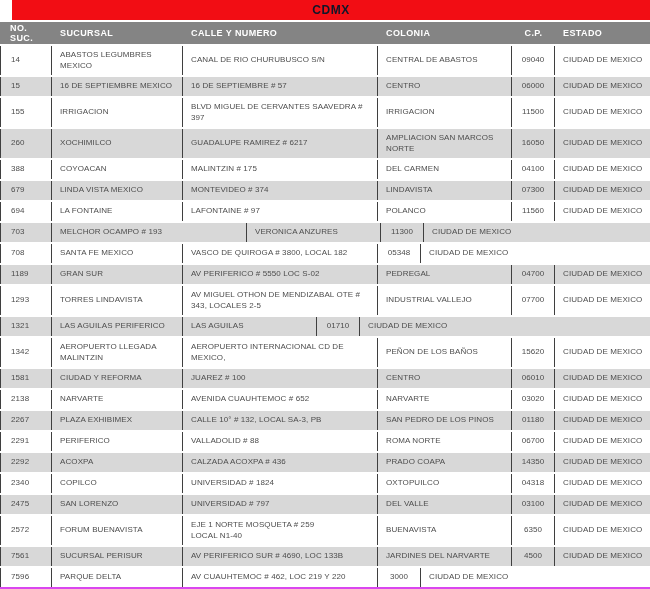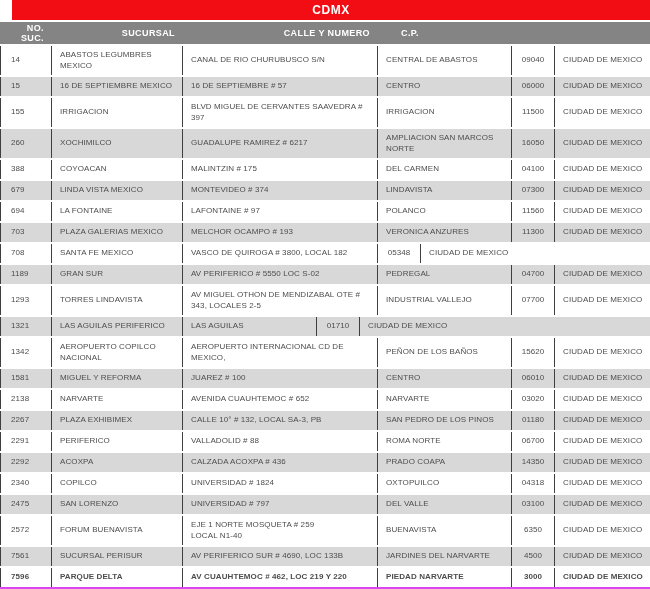--- a/index.html
+++ b/index.html
@@ -9,21 +9,21 @@
     font-family: "Liberation Sans", sans-serif;
     -webkit-font-smoothing: antialiased;
   }
   .branch-table {
     width: 650px;
   }
   
   .title-bar {
     height: 20px;
     background: #f20d14;
-    color: #ffffff;
+    color: #0f172a;
     font-size: 12px;
     font-weight: bold;
     letter-spacing: 0.6px;
     display: flex;
     align-items: center;
     justify-content: center;
     margin-bottom: 2px;
     margin-left: 12px;
   }
   
@@ -52,52 +52,53 @@
     color: #ffffff;
     font-size: 9px;
     font-weight: bold;
     letter-spacing: 0.4px;
     min-height: 21px;
   }
   .header-row .cell {
     padding-top: 1px;
     padding-bottom: 1px;
     line-height: 10px;
-    text-align: right;
   }
   
   .rows { border-bottom: 3px solid #d946ef; }
   .data-row {
     font-size: 8px;
     color: #4d4d4d;
     letter-spacing: 0.1px;
     min-height: 19px;
     background: #ffffff;
   }
   .data-row:nth-child(even) { background: #d8d8d8; }
-  .data-row:last-child { margin-bottom: 0; font-weight: bold; }
+  .data-row:last-child { margin-bottom: 0; }
   .data-row .cell {
     border-right: 1px solid #3f3f3f;
   }
   .data-row .cell:first-child { border-left: 1px solid #3f3f3f; }
   .data-row .cell:last-child  { border-right: none; }
 </style>
 </head>
 <body>
 
 <div class="branch-table">
   <div class="title-bar">
     <span>CDMX</span>
   </div>
 
   <div class="row header-row">
       <div class="cell col-no">NO. SUC.</div>
       <div class="cell col-sucursal">SUCURSAL</div>
       <div class="cell col-calle">CALLE Y NUMERO</div>
+      <div class="cell col-colonia">COLONIA</div>
       <div class="cell col-cp">C.P.</div>
+      <div class="cell col-estado">ESTADO</div>
     </div>
 
   <div class="rows">
       <div class="row data-row">
         <div class="cell col-no">14</div>
         <div class="cell col-sucursal">ABASTOS LEGUMBRES MEXICO</div>
         <div class="cell col-calle">CANAL DE RIO CHURUBUSCO S/N</div>
         <div class="cell col-colonia">CENTRAL DE ABASTOS</div>
         <div class="cell col-cp">09040</div>
         <div class="cell col-estado">CIUDAD DE MEXICO</div>
@@ -145,21 +146,20 @@
       <div class="row data-row">
         <div class="cell col-no">694</div>
         <div class="cell col-sucursal">LA FONTAINE</div>
         <div class="cell col-calle">LAFONTAINE # 97</div>
         <div class="cell col-colonia">POLANCO</div>
         <div class="cell col-cp">11560</div>
         <div class="cell col-estado">CIUDAD DE MEXICO</div>
       </div>
       <div class="row data-row">
         <div class="cell col-no">703</div>
-        <div class="cell col-sucursal">PLAZA GALERIAS MEXICO</div>
         <div class="cell col-calle">MELCHOR OCAMPO # 193</div>
         <div class="cell col-colonia">VERONICA ANZURES</div>
         <div class="cell col-cp">11300</div>
         <div class="cell col-estado">CIUDAD DE MEXICO</div>
       </div>
       <div class="row data-row">
         <div class="cell col-no">708</div>
         <div class="cell col-sucursal">SANTA FE MEXICO</div>
         <div class="cell col-calle">VASCO DE QUIROGA # 3800, LOCAL 182</div>
         <div class="cell col-cp">05348</div>
@@ -183,29 +183,29 @@
       </div>
       <div class="row data-row">
         <div class="cell col-no">1321</div>
         <div class="cell col-sucursal">LAS AGUILAS PERIFERICO</div>
         <div class="cell col-colonia">LAS AGUILAS</div>
         <div class="cell col-cp">01710</div>
         <div class="cell col-estado">CIUDAD DE MEXICO</div>
       </div>
       <div class="row data-row">
         <div class="cell col-no">1342</div>
-        <div class="cell col-sucursal">AEROPUERTO COPILCO NACIONAL</div>
+        <div class="cell col-sucursal">AEROPUERTO LLEGADA MALINTZIN</div>
         <div class="cell col-calle">AEROPUERTO INTERNACIONAL CD DE MEXICO,</div>
         <div class="cell col-colonia">PEÑON DE LOS BAÑOS</div>
         <div class="cell col-cp">15620</div>
         <div class="cell col-estado">CIUDAD DE MEXICO</div>
       </div>
       <div class="row data-row">
         <div class="cell col-no">1581</div>
-        <div class="cell col-sucursal">MIGUEL Y REFORMA</div>
+        <div class="cell col-sucursal">CIUDAD Y REFORMA</div>
         <div class="cell col-calle">JUAREZ # 100</div>
         <div class="cell col-colonia">CENTRO</div>
         <div class="cell col-cp">06010</div>
         <div class="cell col-estado">CIUDAD DE MEXICO</div>
       </div>
       <div class="row data-row">
         <div class="cell col-no">2138</div>
         <div class="cell col-sucursal">NARVARTE</div>
         <div class="cell col-calle">AVENIDA CUAUHTEMOC # 652</div>
         <div class="cell col-colonia">NARVARTE</div>
@@ -266,18 +266,17 @@
         <div class="cell col-sucursal">SUCURSAL PERISUR</div>
         <div class="cell col-calle">AV PERIFERICO SUR # 4690, LOC 133B</div>
         <div class="cell col-colonia">JARDINES DEL NARVARTE</div>
         <div class="cell col-cp">4500</div>
         <div class="cell col-estado">CIUDAD DE MEXICO</div>
       </div>
       <div class="row data-row">
         <div class="cell col-no">7596</div>
         <div class="cell col-sucursal">PARQUE DELTA</div>
         <div class="cell col-calle">AV CUAUHTEMOC # 462, LOC 219 Y 220</div>
-        <div class="cell col-colonia">PIEDAD NARVARTE</div>
         <div class="cell col-cp">3000</div>
         <div class="cell col-estado">CIUDAD DE MEXICO</div>
       </div>
     </div>
 </div>
 
 </body></html>

